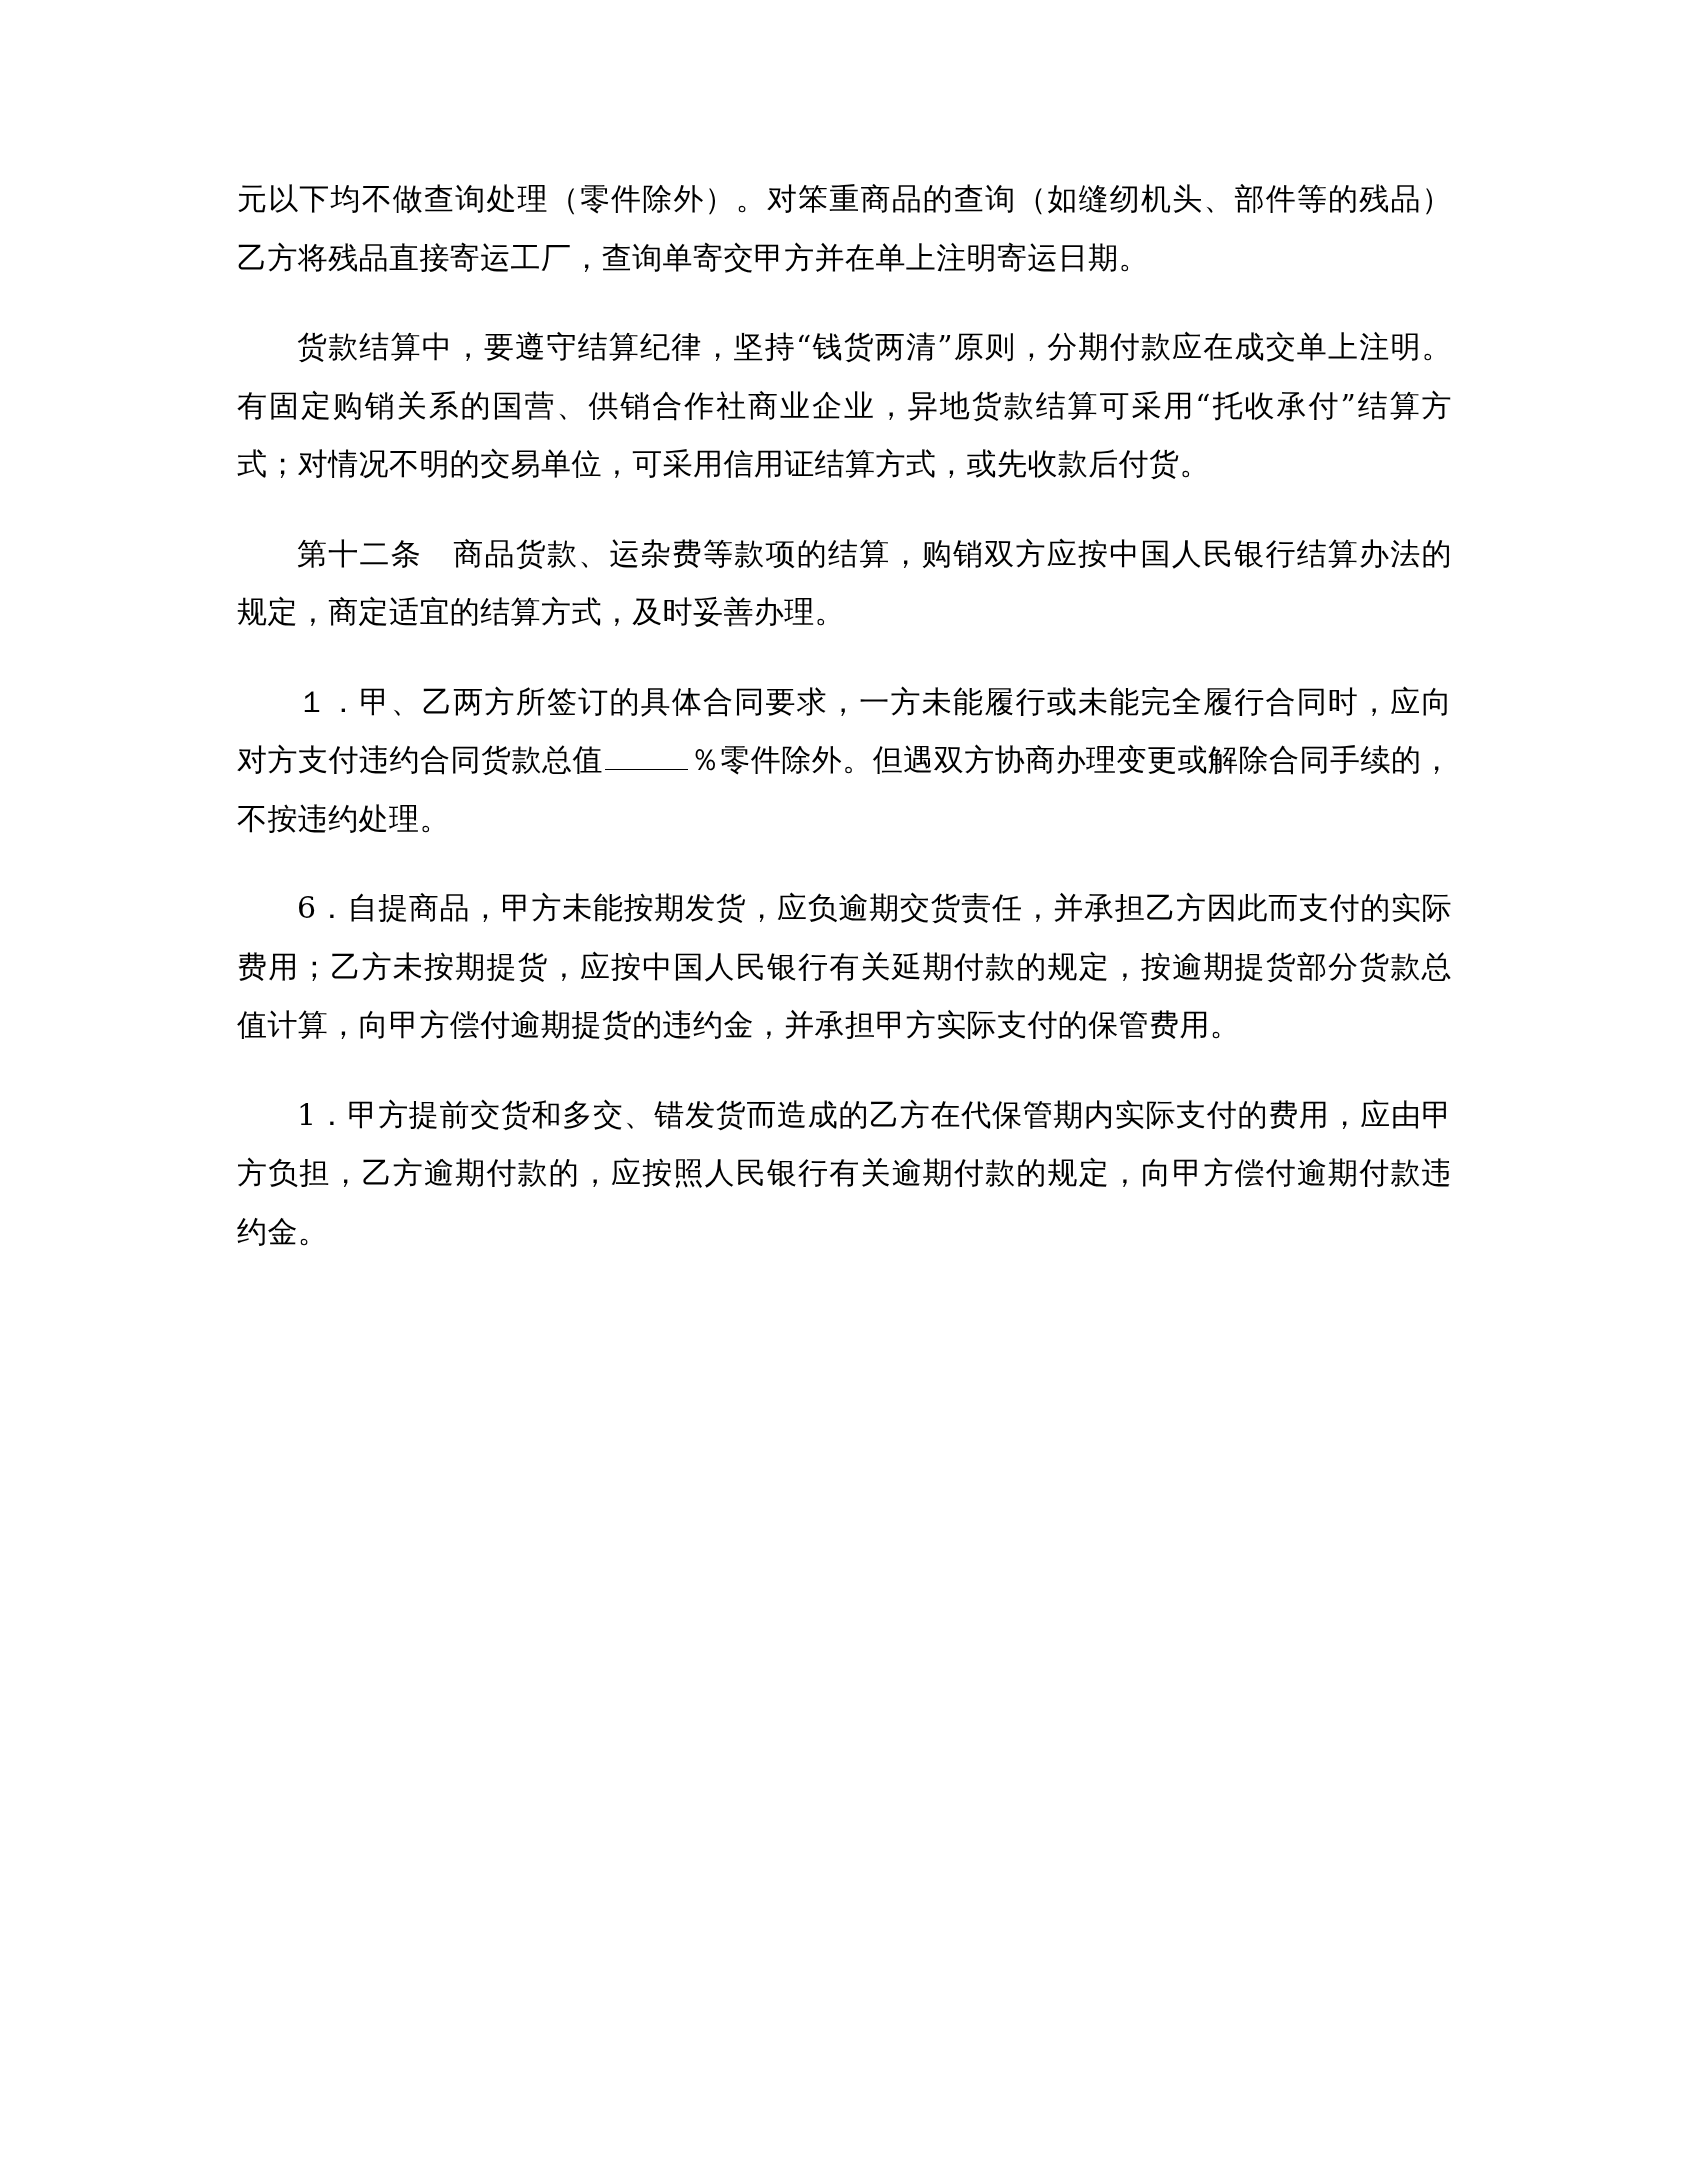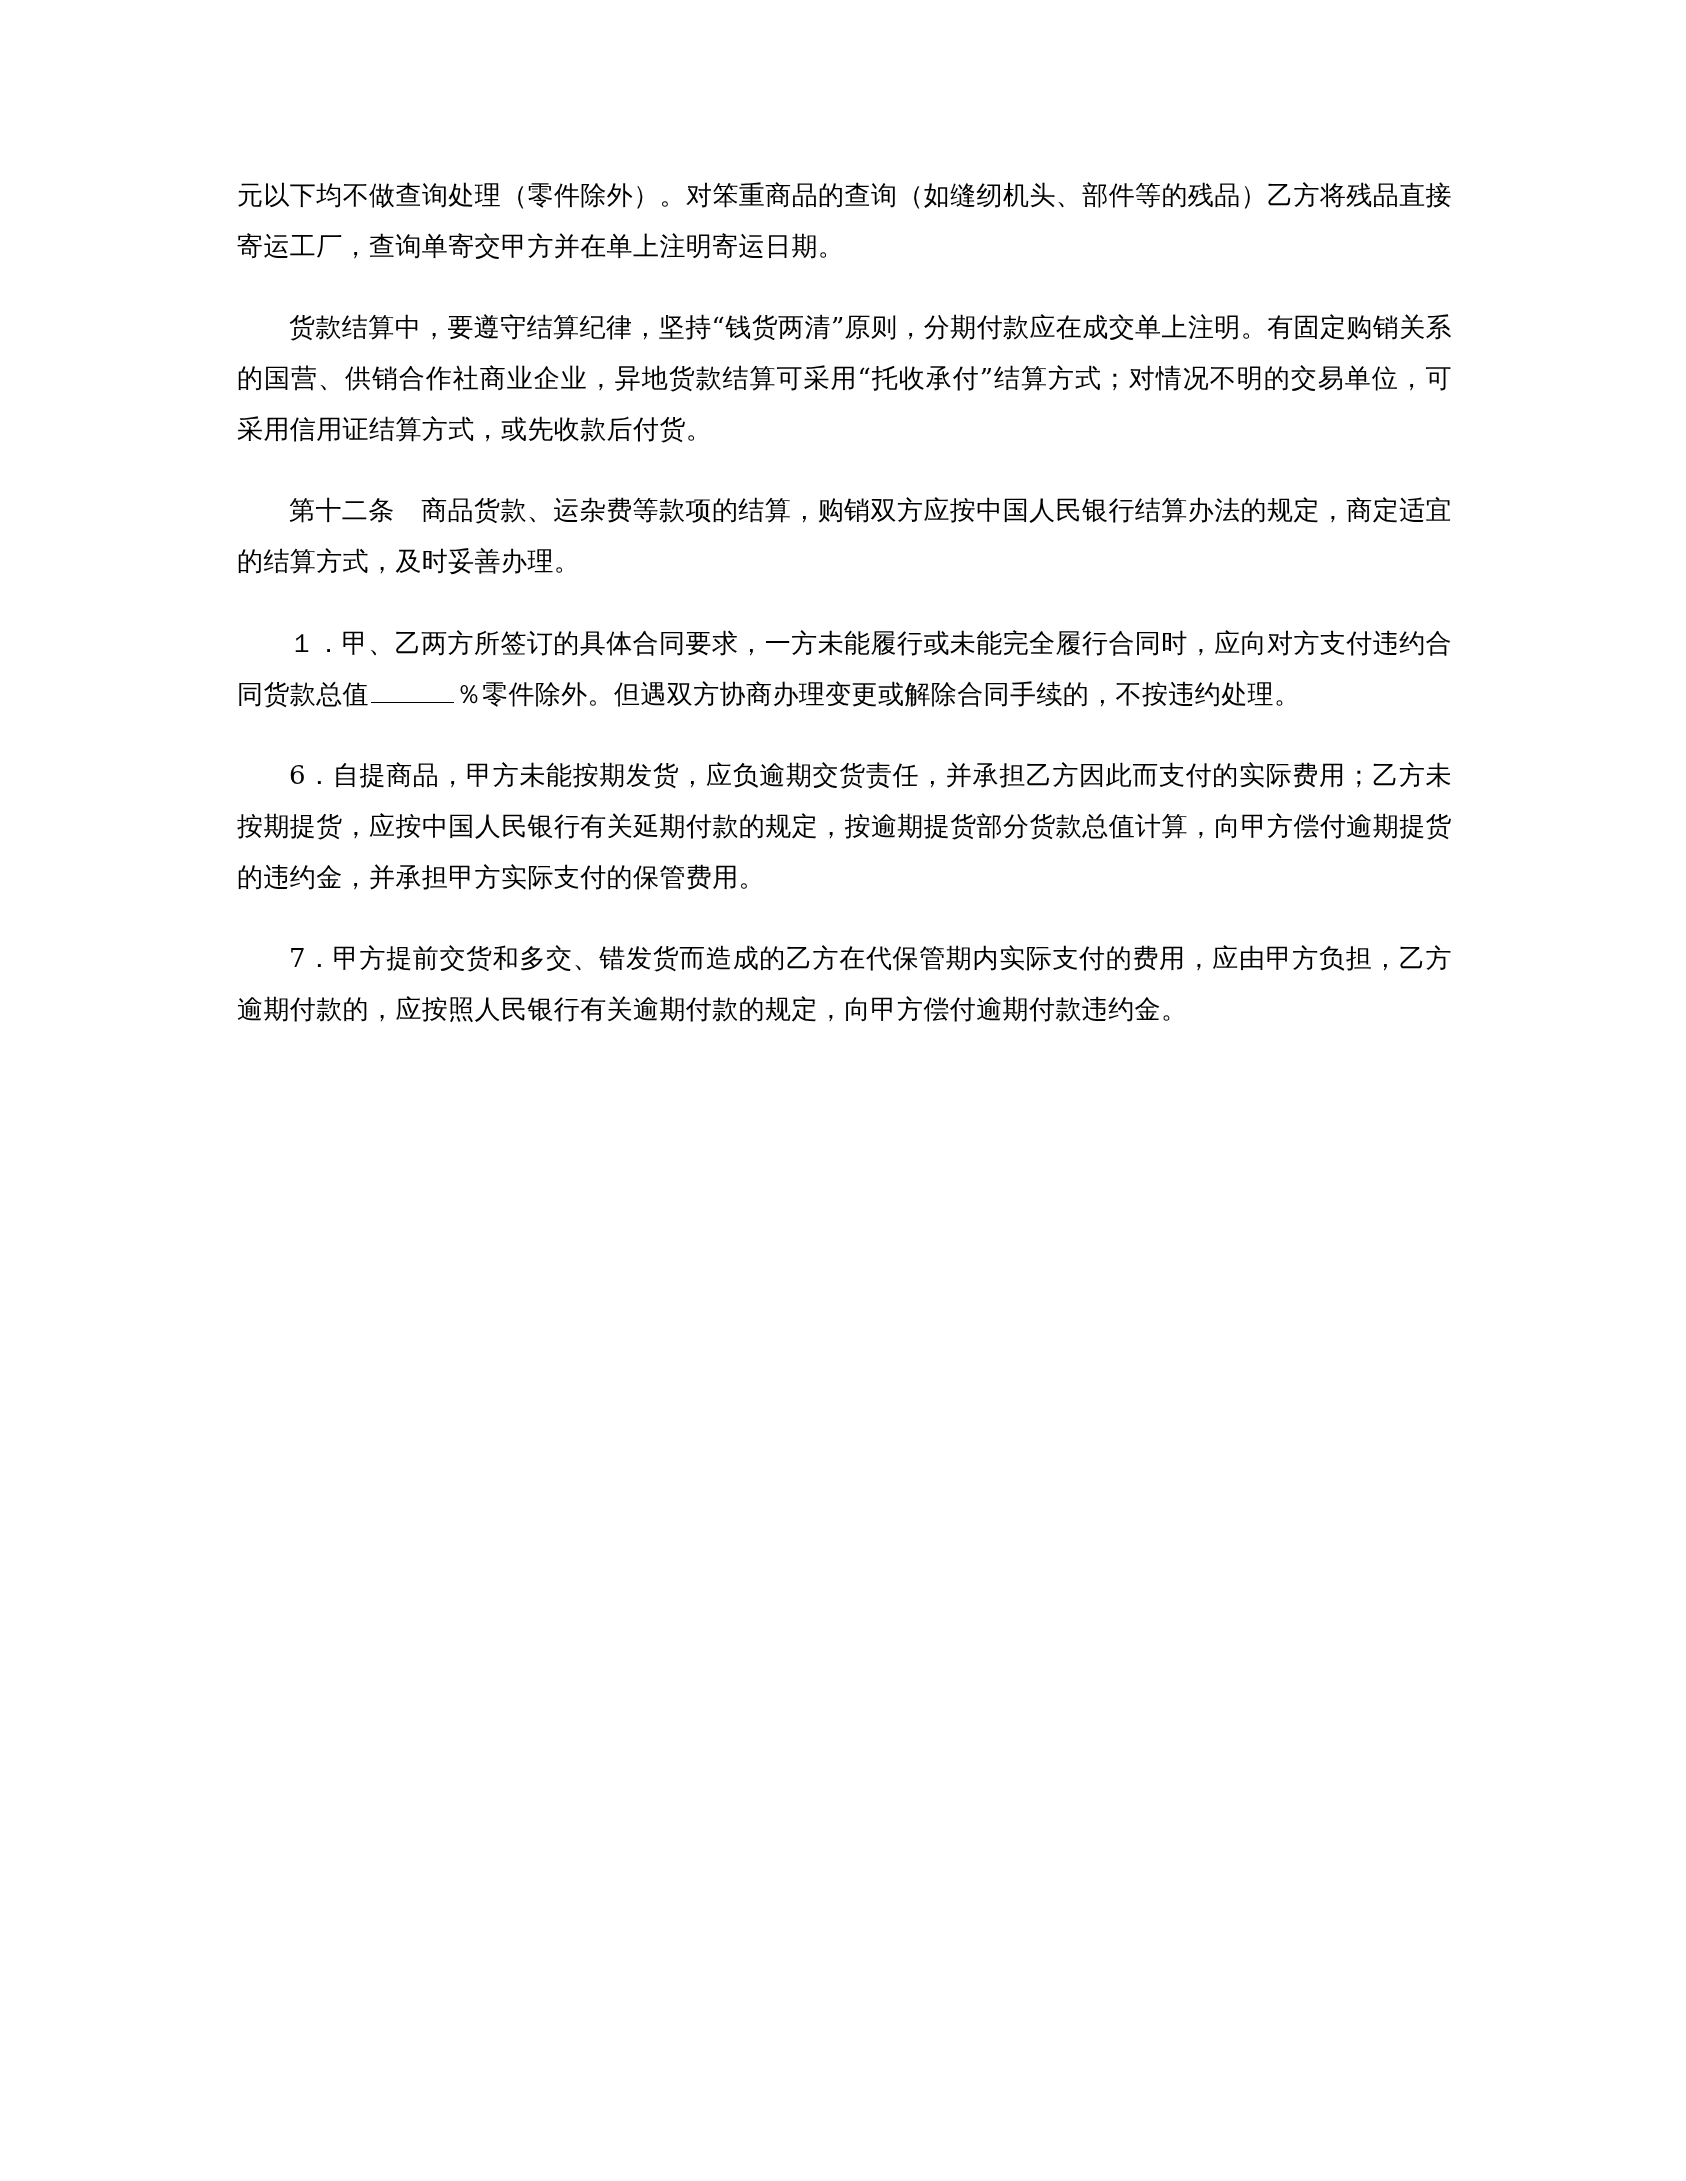--- a/index.html
+++ b/index.html
@@ -15,21 +15,21 @@
     overflow: hidden;
   }
   .page {
     box-sizing: border-box;
     width: 1686px;
     height: 2182px;
     padding: 170px 234px 0 237px;
     background: #ffffff;
   }
   .doc-body {
-    font-size: 26px;
+    font-size: 30px;
     line-height: 1.95;
     text-align: justify;
     text-justify: inter-ideograph;
     letter-spacing: 0.4px;
   }
   p.para {
     margin: 0 0 31px 0;
   }
   p.indent {
     text-indent: 2em;
@@ -55,17 +55,17 @@
 
     <p class="para indent">货款结算中，要遵守结算纪律，坚持“钱货两清”原则，分期付款应在成交单上注明。有固定购销关系的国营、供销合作社商业企业，异地货款结算可采用“托收承付”结算方式；对情况不明的交易单位，可采用信用证结算方式，或先收款后付货。</p>
 
     <p class="para indent">第十二条　商品货款、运杂费等款项的结算，购销双方应按中国人民银行结算办法的规定，商定适宜的结算方式，及时妥善办理。</p>
 
 
     <p class="para indent"><span>１．甲、乙两方所签订的具体合同要求，一方未能履行或未能完全履行合同时，应向对方支付违约合同货款总值</span><span class="blank-line"></span><span>％零件除外。但遇双方协商办理变更或解除合同手续的，不按违约处理。</span></p>
 
     <p class="para indent">6．自提商品，甲方未能按期发货，应负逾期交货责任，并承担乙方因此而支付的实际费用；乙方未按期提货，应按中国人民银行有关延期付款的规定，按逾期提货部分货款总值计算，向甲方偿付逾期提货的违约金，并承担甲方实际支付的保管费用。</p>
 
-    <p class="para indent">7．甲方提前交货和多交、错发货而造成的乙方在代保管期内实际支付的费用，应由甲方负担，乙方逾期付款的，应按照人民银行有关逾期付款的规定，向甲方偿付逾期付款违约金。</p>
+    <p class="para indent">1．甲方提前交货和多交、错发货而造成的乙方在代保管期内实际支付的费用，应由甲方负担，乙方逾期付款的，应按照人民银行有关逾期付款的规定，向甲方偿付逾期付款违约金。</p>
 
   </div>
 </div>
 
 
 </body></html>

